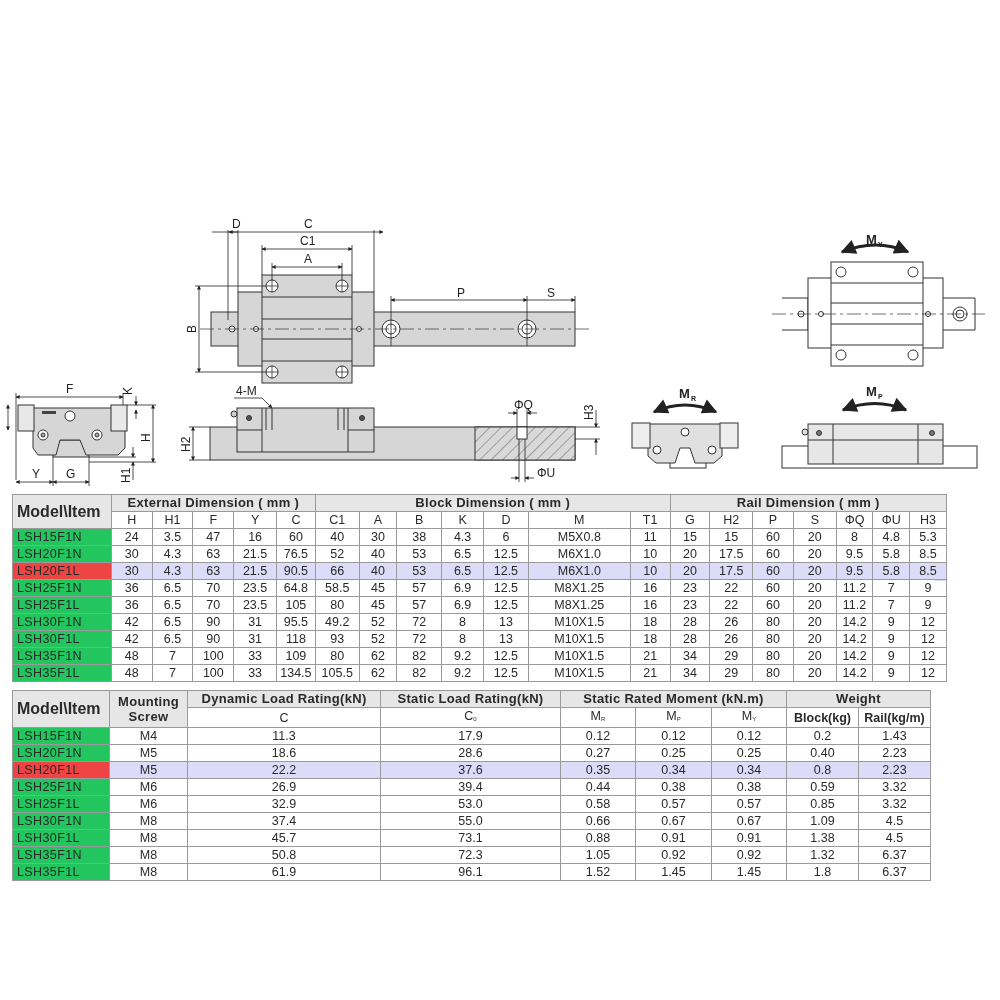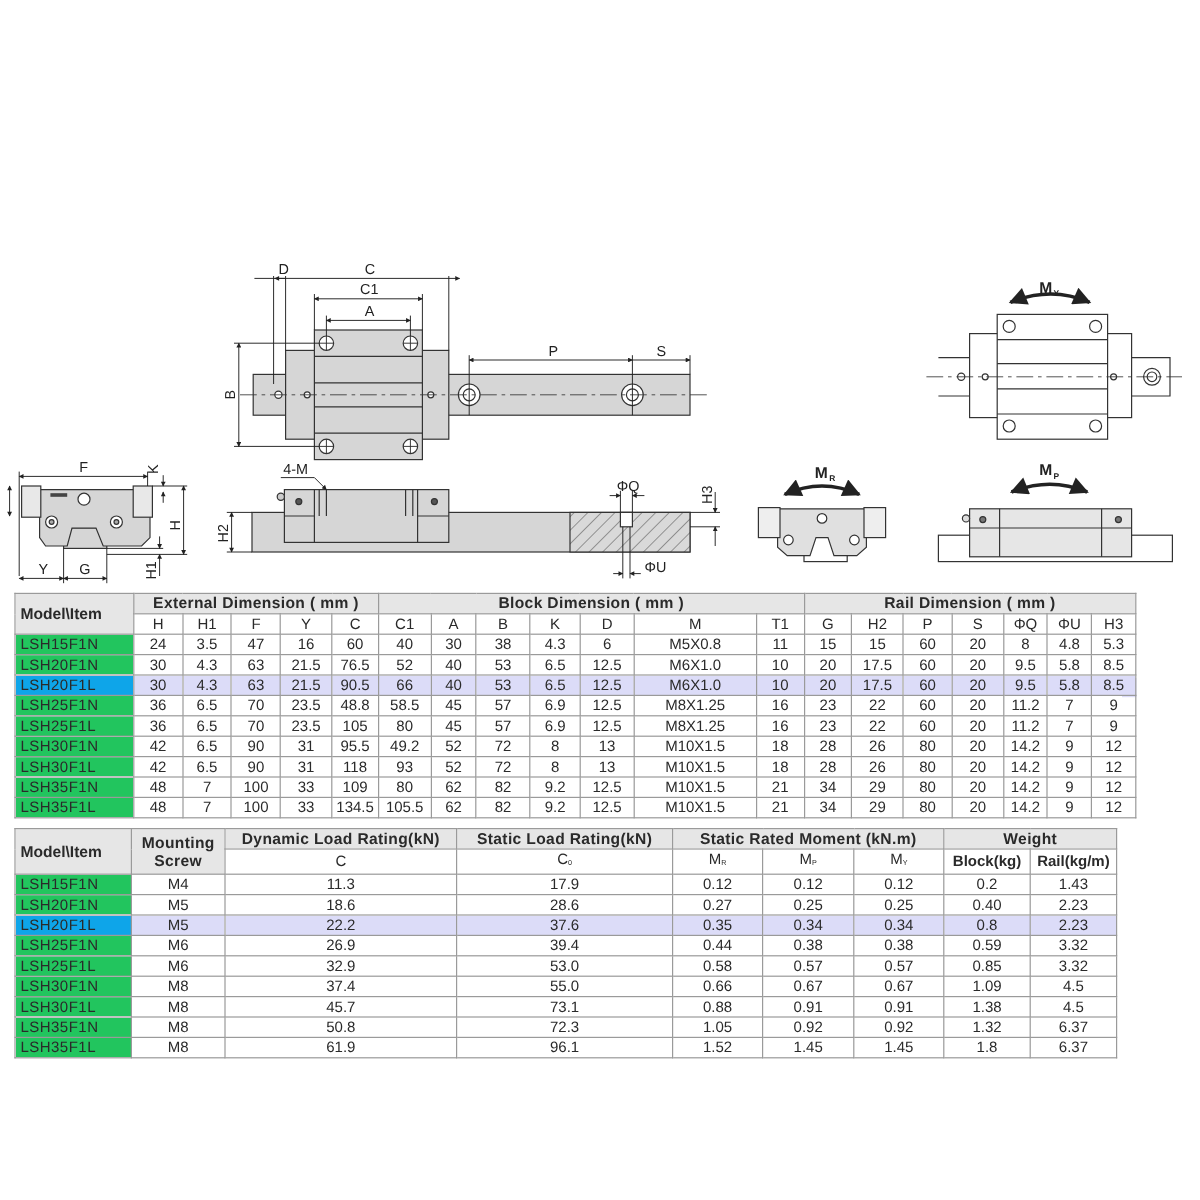--- a/index.html
+++ b/index.html
@@ -6,26 +6,26 @@
     body { width: 1000px; height: 1000px; position: relative; overflow: hidden; font-family: "Liberation Sans", sans-serif; color: #222; }
     .diagrams { position: absolute; left: 0; top: 0; width: 1000px; height: 492px; }
     .diagrams svg { position: absolute; left: 0; top: 0; }
     .dlabel { font-family: "Liberation Sans", sans-serif; font-size: 12px; fill: #222; }
     .mlabel { font-family: "Liberation Sans", sans-serif; font-size: 13px; font-weight: bold; fill: #222; }
     .msub { font-family: "Liberation Sans", sans-serif; font-size: 7px; font-weight: bold; fill: #222; }
 
     table.spec { position: absolute; left: 12px; border-collapse: collapse; table-layout: fixed; font-family: "Liberation Sans", sans-serif; font-size: 12.5px; }
     table.spec td, table.spec th { border: 1.5px solid #9a9a9a; padding: 0; height: 16px; line-height: 16px; text-align: center; white-space: nowrap; overflow: hidden; color: #2a2a2a; font-weight: normal; }
     table.spec th.group { background: #e6e6e6; font-weight: bold; font-size: 13px; letter-spacing: 0.3px; }
-    table.spec th.model { background: #e6e6e6; font-weight: bold; text-align: left; padding-left: 4px; font-size: 13px; }
+    table.spec th.model { background: #e6e6e6; font-weight: bold; text-align: left; padding-left: 4px; font-size: 16px; }
     table.spec th.sub { background: #ffffff; font-weight: normal; }
     table.spec th.subbold { background: #ffffff; font-weight: bold; }
     table.spec td.mcell { background: #22c55e; text-align: left; padding-left: 4px; letter-spacing: 0.4px; }
     table.spec tr.hl td { background: #dcdcf8; }
-    table.spec tr.hl td.mcell { background: #0ea5e9; }
+    table.spec tr.hl td.mcell { background: #ef4444; }
     #t1 { top: 494px; width: 935px; }
     #t2 { top: 690px; width: 918px; }
     .hlext { position: absolute; background: #dcdcf8; height: 16px; }
     sub.tiny { font-size: 6px; vertical-align: -1px; }
   </style>
 </head>
 <body>
 
 <div class="diagrams">
 <svg width="1000" height="492" viewBox="0 0 1000 492">
@@ -372,21 +372,21 @@
         <td>9.5</td>
         <td>5.8</td>
         <td>8.5</td>
       </tr>
       <tr>
         <td class="mcell">LSH25F1N</td>
         <td>36</td>
         <td>6.5</td>
         <td>70</td>
         <td>23.5</td>
-        <td>48.8</td>
+        <td>64.8</td>
         <td>58.5</td>
         <td>45</td>
         <td>57</td>
         <td>6.9</td>
         <td>12.5</td>
         <td>M8X1.25</td>
         <td>16</td>
         <td>23</td>
         <td>22</td>
         <td>60</td>

